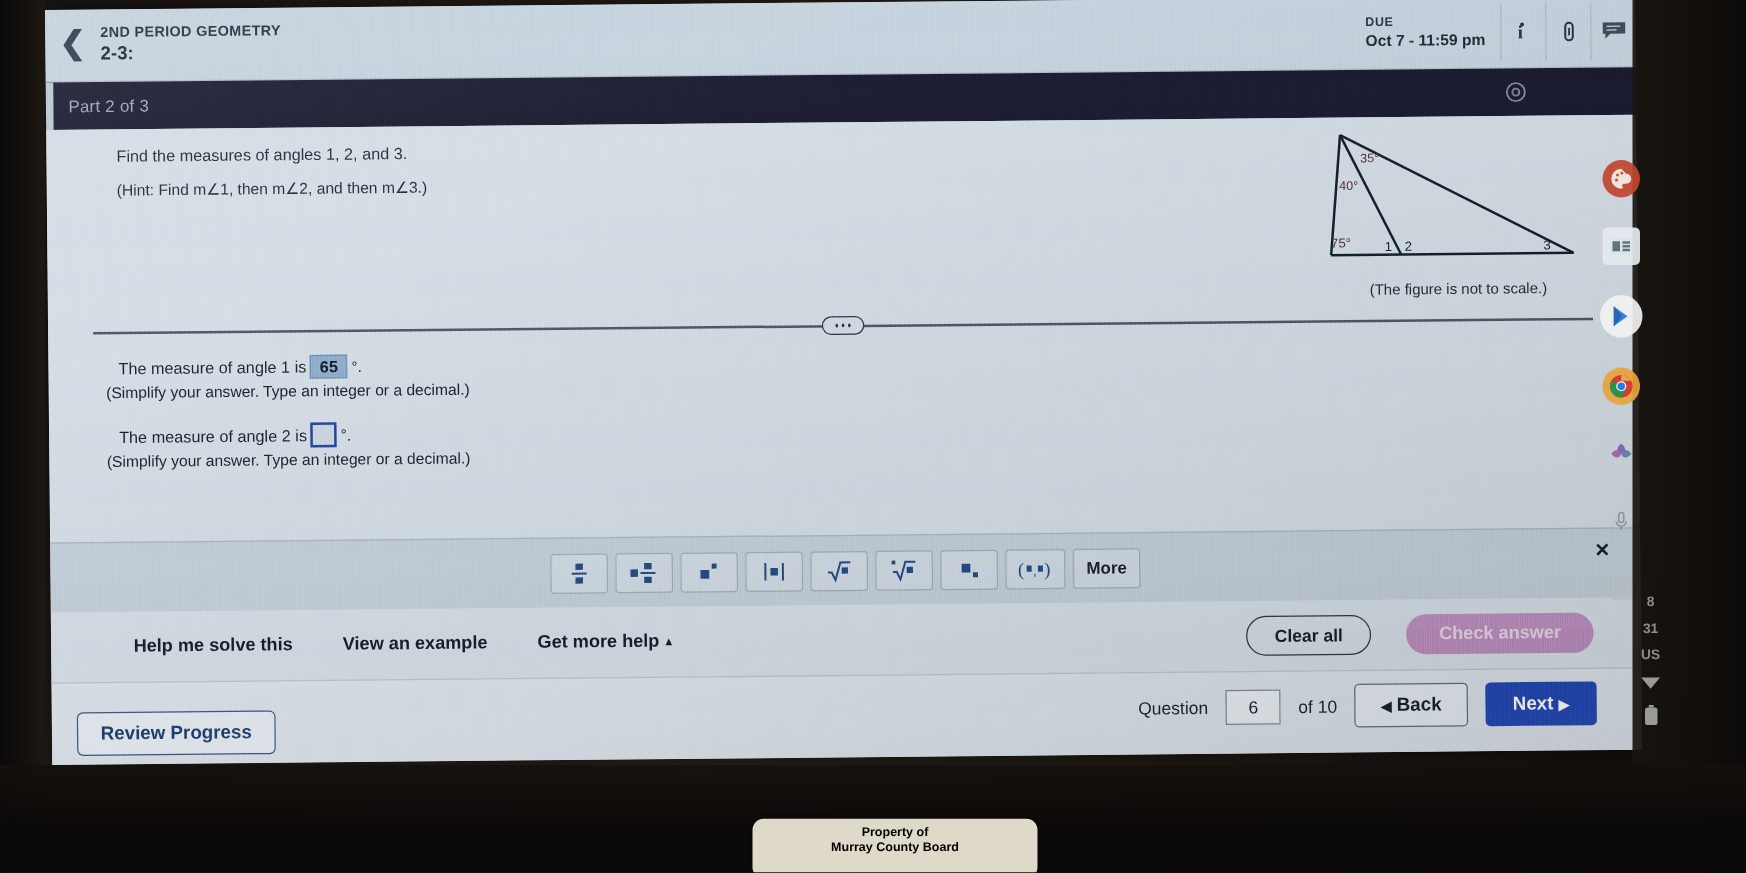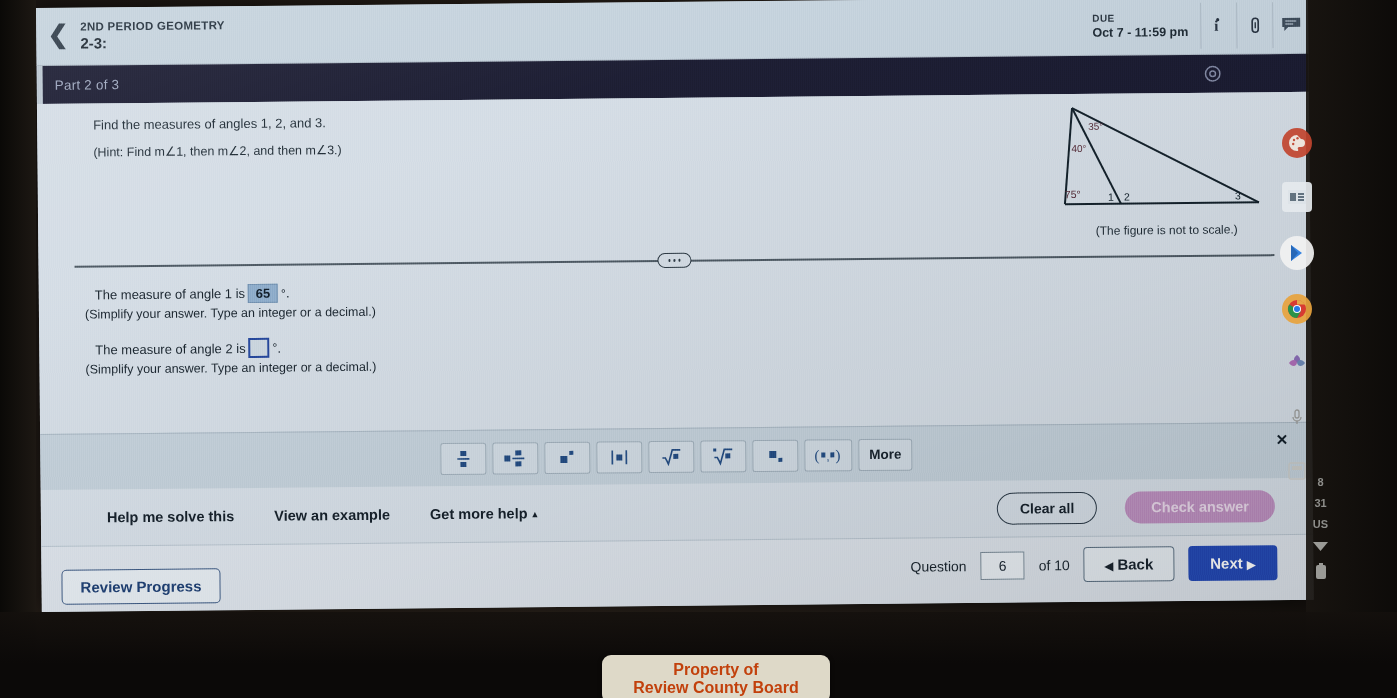--- a/index.html
+++ b/index.html
@@ -211,21 +211,21 @@
     color:#8d8d8a; font-size:11px; font-weight:600;
   }
 
   
   .sticker {
     position:absolute; left:602px; top:655px; width:228px; height:48px;
     background:#ded9c8; border-radius:9px;
     text-align:center; padding-top:6px; z-index:25;
     box-shadow:0 1px 4px rgba(0,0,0,.6);
   }
-  .sticker div { font-size:16px; font-weight:700; color:#c2410c; line-height:1.15; }
+  .sticker div { font-size:10px; font-weight:700; color:#000000; line-height:1.15; }
 
   
   .left-edge {
     position:absolute; left:0; top:0; width:36px; height:698px;
     background: linear-gradient(90deg,#0a0907,#1d1813);
     z-index:20;
   }
   .bottom-edge {
     position:absolute; left:0; top:612px; width:1397px; height:86px;
     background: linear-gradient(180deg, rgba(20,16,13,.85), #0b0908 60%);
@@ -509,16 +509,16 @@
     <div>
       <svg width="12" height="17" viewBox="0 0 12 17">
           <rect x="4" y="0" width="4" height="2" fill="#9a9a96"></rect>
           <rect x="1" y="2" width="10" height="14" rx="2" fill="#9a9a96"></rect>
         </svg>
     </div>
   </div>
 
   <div class="sticker">
     <div>Property of</div>
-    <div>Review County Board</div>
+    <div>Murray County Board</div>
   </div>
 
 </div>
 
 </body></html>

